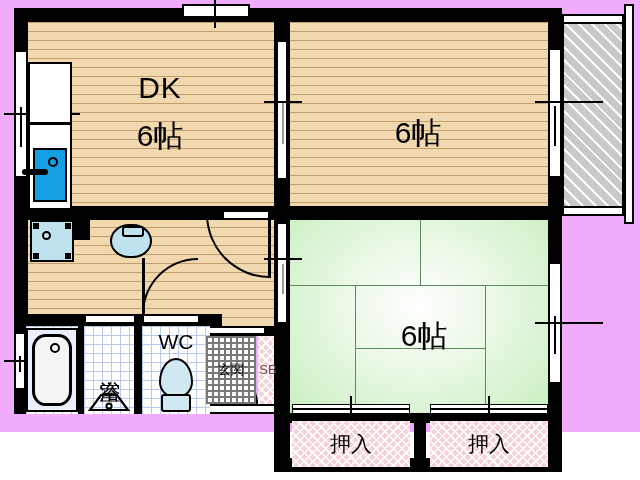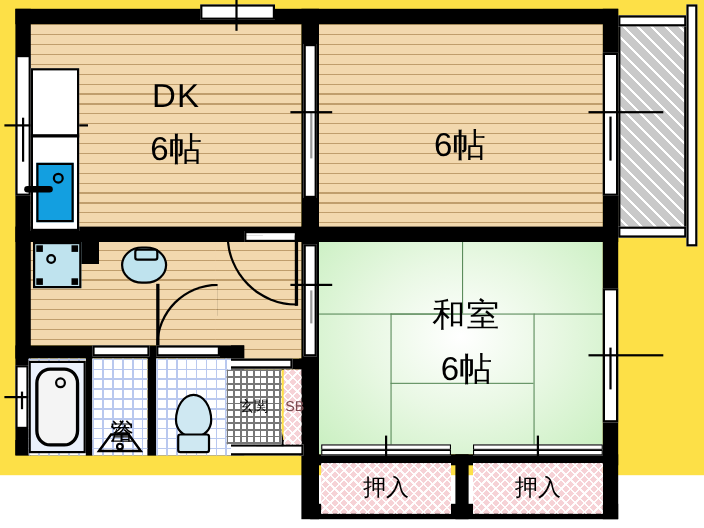--- a/index.html
+++ b/index.html
@@ -1,19 +1,19 @@
 <!DOCTYPE html>
 <html><head>
 <meta charset="utf-8">
 <style>
   html,body{margin:0;padding:0;background:#ffffff;}
   body{width:640px;height:480px;overflow:hidden;
        font-family:"Liberation Sans","DejaVu Sans",sans-serif;}
 
-  #plan{position:relative;width:640px;height:432px;background:#fde047;}
+  #plan{position:relative;width:640px;height:432px;background:#f0abfc;}
 
   
   .abs{position:absolute;box-sizing:border-box;}
 
   
   .wall{background:#000000;}
 
   
   .floor-wood{
     background-color:#f2d8ae;
@@ -244,25 +244,25 @@
   <div class="abs floor-closet" style="left:258px;top:336px;width:16px;height:68px;"></div>
 
   <div class="abs floor-closet" style="left:292px;top:421px;width:118px;height:46px;"></div>
   <div class="abs floor-closet" style="left:430px;top:421px;width:118px;height:46px;"></div>
 
   <div class="label lbl-room" style="left:120px;top:68px;width:80px;height:40px;">DK</div>
   <div class="label lbl-room-sub" style="left:118px;top:116px;width:84px;height:40px;">6帖</div>
 
   <div class="label lbl-room-sub" style="left:370px;top:112px;width:96px;height:42px;">6帖</div>
 
-  <div class="label lbl-room" style="left:374px;top:266px;width:100px;height:42px;">和室</div>
   <div class="label lbl-room-sub" style="left:376px;top:315px;width:96px;height:42px;">6帖</div>
 
   <div class="label lbl-vert" style="left:92px;top:326px;width:36px;height:76px;">浴室</div>
 
+  <div class="label lbl-mid" style="left:148px;top:328px;width:56px;height:28px;">WC</div>
 
   <div class="label lbl-small" style="left:206px;top:361px;width:50px;height:18px;">玄関</div>
 
   <div class="label lbl-small" style="left:253px;top:361px;width:30px;height:18px;color:#7a4b50;">SB</div>
 
   <div class="label lbl-mid" style="left:292px;top:430px;width:118px;height:28px;">押入</div>
 
   <div class="label lbl-mid" style="left:430px;top:430px;width:118px;height:28px;">押入</div>
 
 </div>

